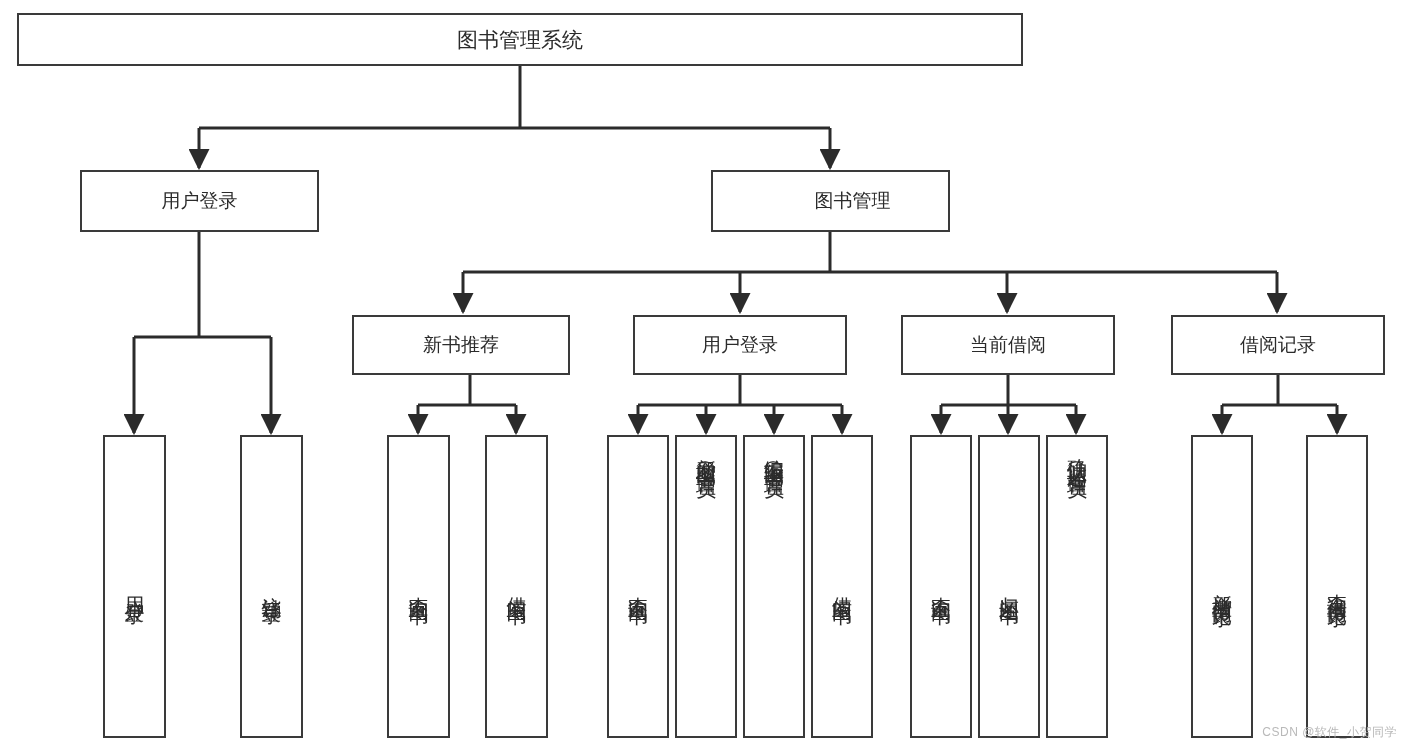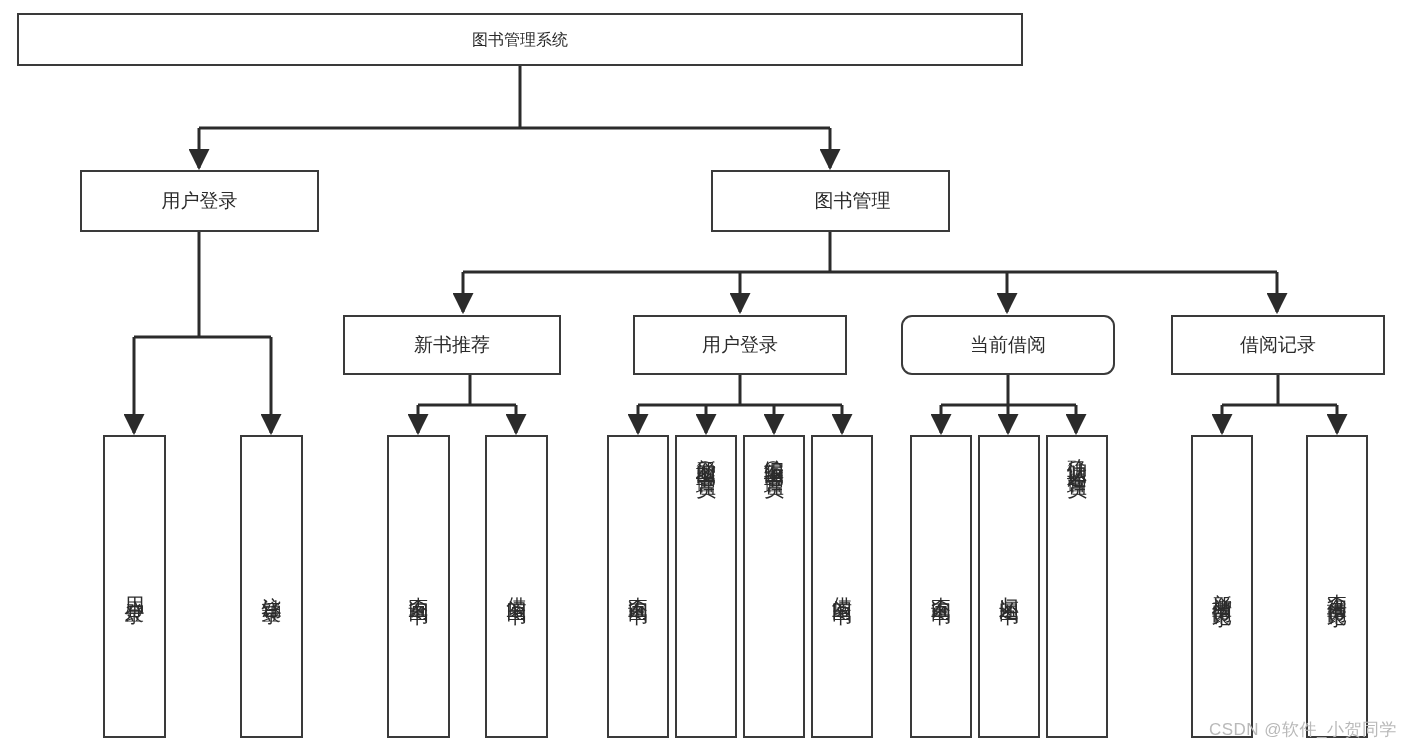--- a/index.html
+++ b/index.html
@@ -37,21 +37,21 @@
     z-index: 2;
   }
   .node-label {
     display: block;
     text-align: center;
     line-height: 1.32;
     white-space: pre-line;
   }
   
   .node.root {
-    font-size: 16px;
+    font-size: 21px;
   }
   
   .node.branch {
     font-size: 19px;
   }
   
   .node.leaf {
     align-items: flex-start;
     justify-content: center;
     padding-top: 6px;
@@ -66,21 +66,21 @@
     text-align: start;
   }
   .node.leaf.centered {
     align-items: center;
     padding-top: 0;
   }
   #watermark {
     position: absolute;
     right: 8px;
     bottom: 6px;
-    font-size: 17px;
+    font-size: 12px;
     color: #b9b9b9;
     letter-spacing: 0.5px;
     z-index: 5;
     pointer-events: none;
     white-space: nowrap;
   }
 </style>
 </head>
 <body>
 
@@ -141,29 +141,29 @@
   </div>
 
   <div class="node branch" style="left:80px; top:170px; width:239px; height:62px;">
     <span class="node-label">用户登录</span>
   </div>
 
   <div class="node branch" style="left:711px; top:170px; width:239px; height:62px;padding-left:44px;">
     <span class="node-label">图书管理</span>
   </div>
 
-  <div class="node branch" style="left:343px; top:315px; width:218px; height:60px;">
+  <div class="node branch" style="left:352px; top:315px; width:218px; height:60px;">
     <span class="node-label">新书推荐</span>
   </div>
 
   <div class="node branch" style="left:633px; top:315px; width:214px; height:60px;">
     <span class="node-label">用户登录</span>
   </div>
 
-  <div class="node branch" style="left:901px; top:315px; width:214px; height:60px;border-radius:11px;">
+  <div class="node branch" style="left:901px; top:315px; width:214px; height:60px;">
     <span class="node-label">当前借阅</span>
   </div>
 
   <div class="node branch" style="left:1171px; top:315px; width:214px; height:60px;">
     <span class="node-label">借阅记录</span>
   </div>
 
   <div class="node leaf centered" style="left:103px; top:435px; width:63px; height:303px;">
     <span class="node-label">用户登录</span>
   </div>

